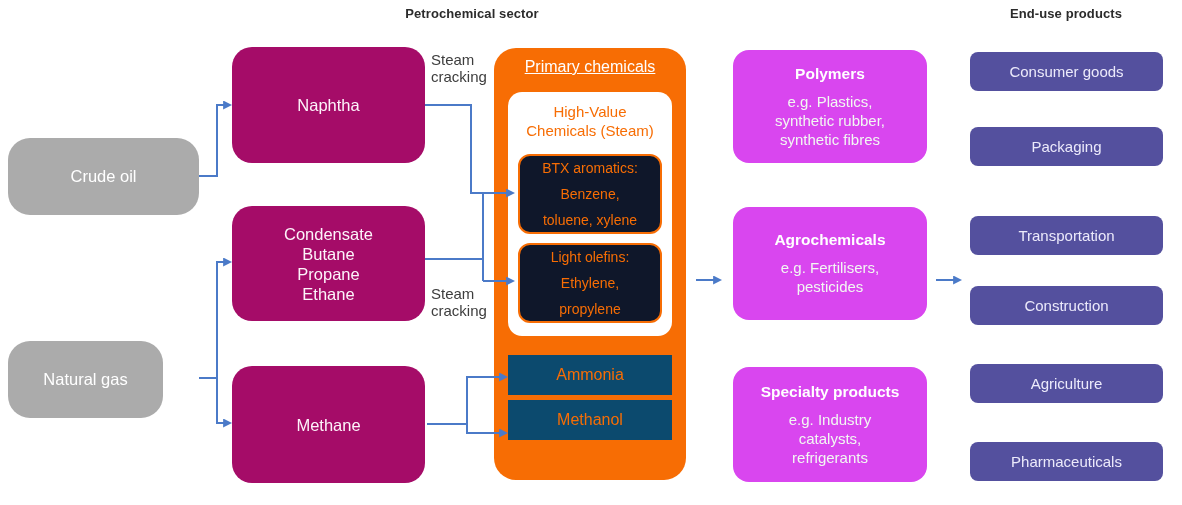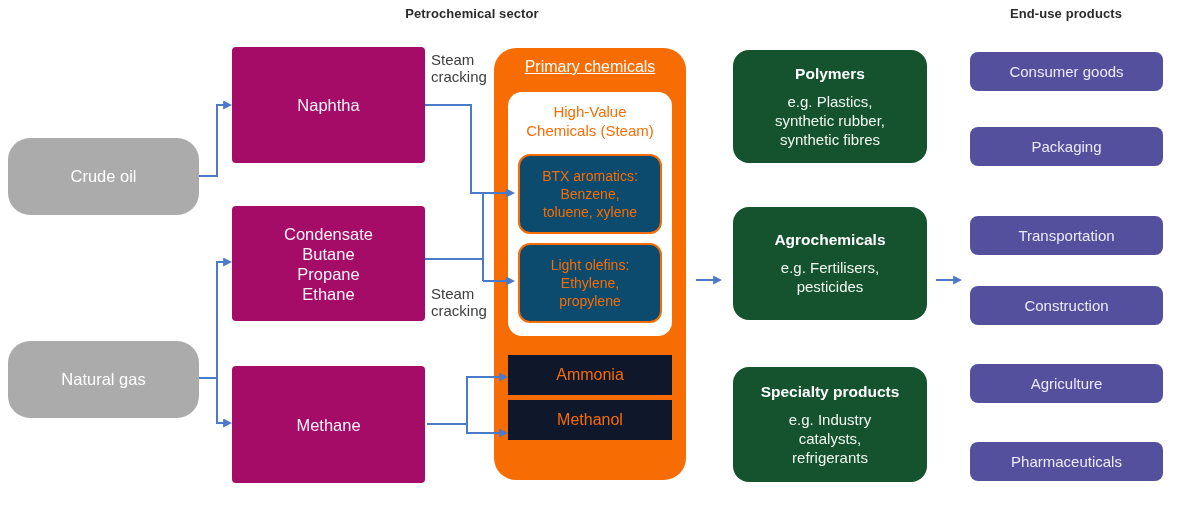--- a/index.html
+++ b/index.html
@@ -9,62 +9,62 @@
   }
   .col-title{
     position:absolute;text-align:center;font-size:13px;font-weight:bold;color:#2b2b2b;
     letter-spacing:.1px;
   }
   .box{
     position:absolute;display:flex;align-items:center;justify-content:center;
     text-align:center;white-space:pre-line;box-sizing:border-box;
   }
   .gray{background:#ababab;color:#ffffff;border-radius:22px;font-size:16.5px;}
-  .magenta{background:#a50c68;color:#fdf4fa;border-radius:4px;font-size:16.5px;line-height:20px;}
+  .magenta{background:#a50c68;color:#fdf4fa;border-radius:20px;font-size:16.5px;line-height:20px;}
   .steam{
     position:absolute;color:#3d3d3d;font-size:15px;line-height:17px;white-space:pre-line;
   }
   .orange-container{
     position:absolute;left:494px;top:48px;width:192px;height:432px;
     background:#f76d04;border-radius:22px;
   }
   .orange-header{
     position:absolute;left:494px;top:58px;width:192px;text-align:center;
     color:#ffffff;font-size:16px;text-decoration:underline;
   }
   .hvc-box{
     position:absolute;left:508px;top:92px;width:164px;height:244px;
     background:#ffffff;border-radius:14px;
   }
   .hvc-title{
     position:absolute;left:508px;top:102px;width:164px;text-align:center;
     color:#f76d04;font-size:15px;line-height:19px;white-space:pre-line;
   }
   .outline-box{
-    background:#0c4a6e;border:2px solid #f76d04;border-radius:12px;
-    color:#f76d04;font-size:14px;line-height:18px;
+    background:#0f172a;border:2px solid #f76d04;border-radius:12px;
+    color:#f76d04;font-size:14px;line-height:26px;
   }
   .white-pill{
-    background:#0f172a;border-radius:0;color:#f76d04;font-size:16px;
+    background:#0c4a6e;border-radius:0;color:#f76d04;font-size:16px;
   }
   .green{
-    background:#14532d;color:#ffffff;border-radius:16px;flex-direction:column;gap:9px;
+    background:#d946ef;color:#ffffff;border-radius:16px;flex-direction:column;gap:9px;
   }
   .green .gtitle{font-size:15.5px;font-weight:bold;}
   .green .gbody{font-size:15px;line-height:19px;color:#f2f8f2;white-space:pre-line;}
   .purple{
     background:#54509e;color:#eceafb;border-radius:8px;font-size:15px;
   }
   #arrows{position:absolute;left:0;top:0;pointer-events:none;}
 
   
   #title-petro{left:337px;top:6px;width:270px;}
   #title-enduse{left:946px;top:6px;width:240px;}
   #crude{left:8px;top:138px;width:191px;height:77px;}
-  #natgas{left:8px;top:341px;width:191px;height:77px;}
+  #natgas{left:8px;top:341px;width:155px;height:77px;}
   #naphtha{left:232px;top:47px;width:193px;height:116px;}
   #condensate{left:232px;top:206px;width:193px;height:115px;}
   #methane{left:232px;top:366px;width:193px;height:117px;}
   #steam1{left:431px;top:51px;}
   #steam2{left:431px;top:285px;}
   #btx{left:518px;top:154px;width:144px;height:80px;}
   #olefins{left:518px;top:243px;width:144px;height:80px;}
   #ammonia{left:508px;top:355px;width:164px;height:40px;}
   #methanol{left:508px;top:400px;width:164px;height:40px;}
   #polymers{left:733px;top:50px;width:194px;height:113px;}

